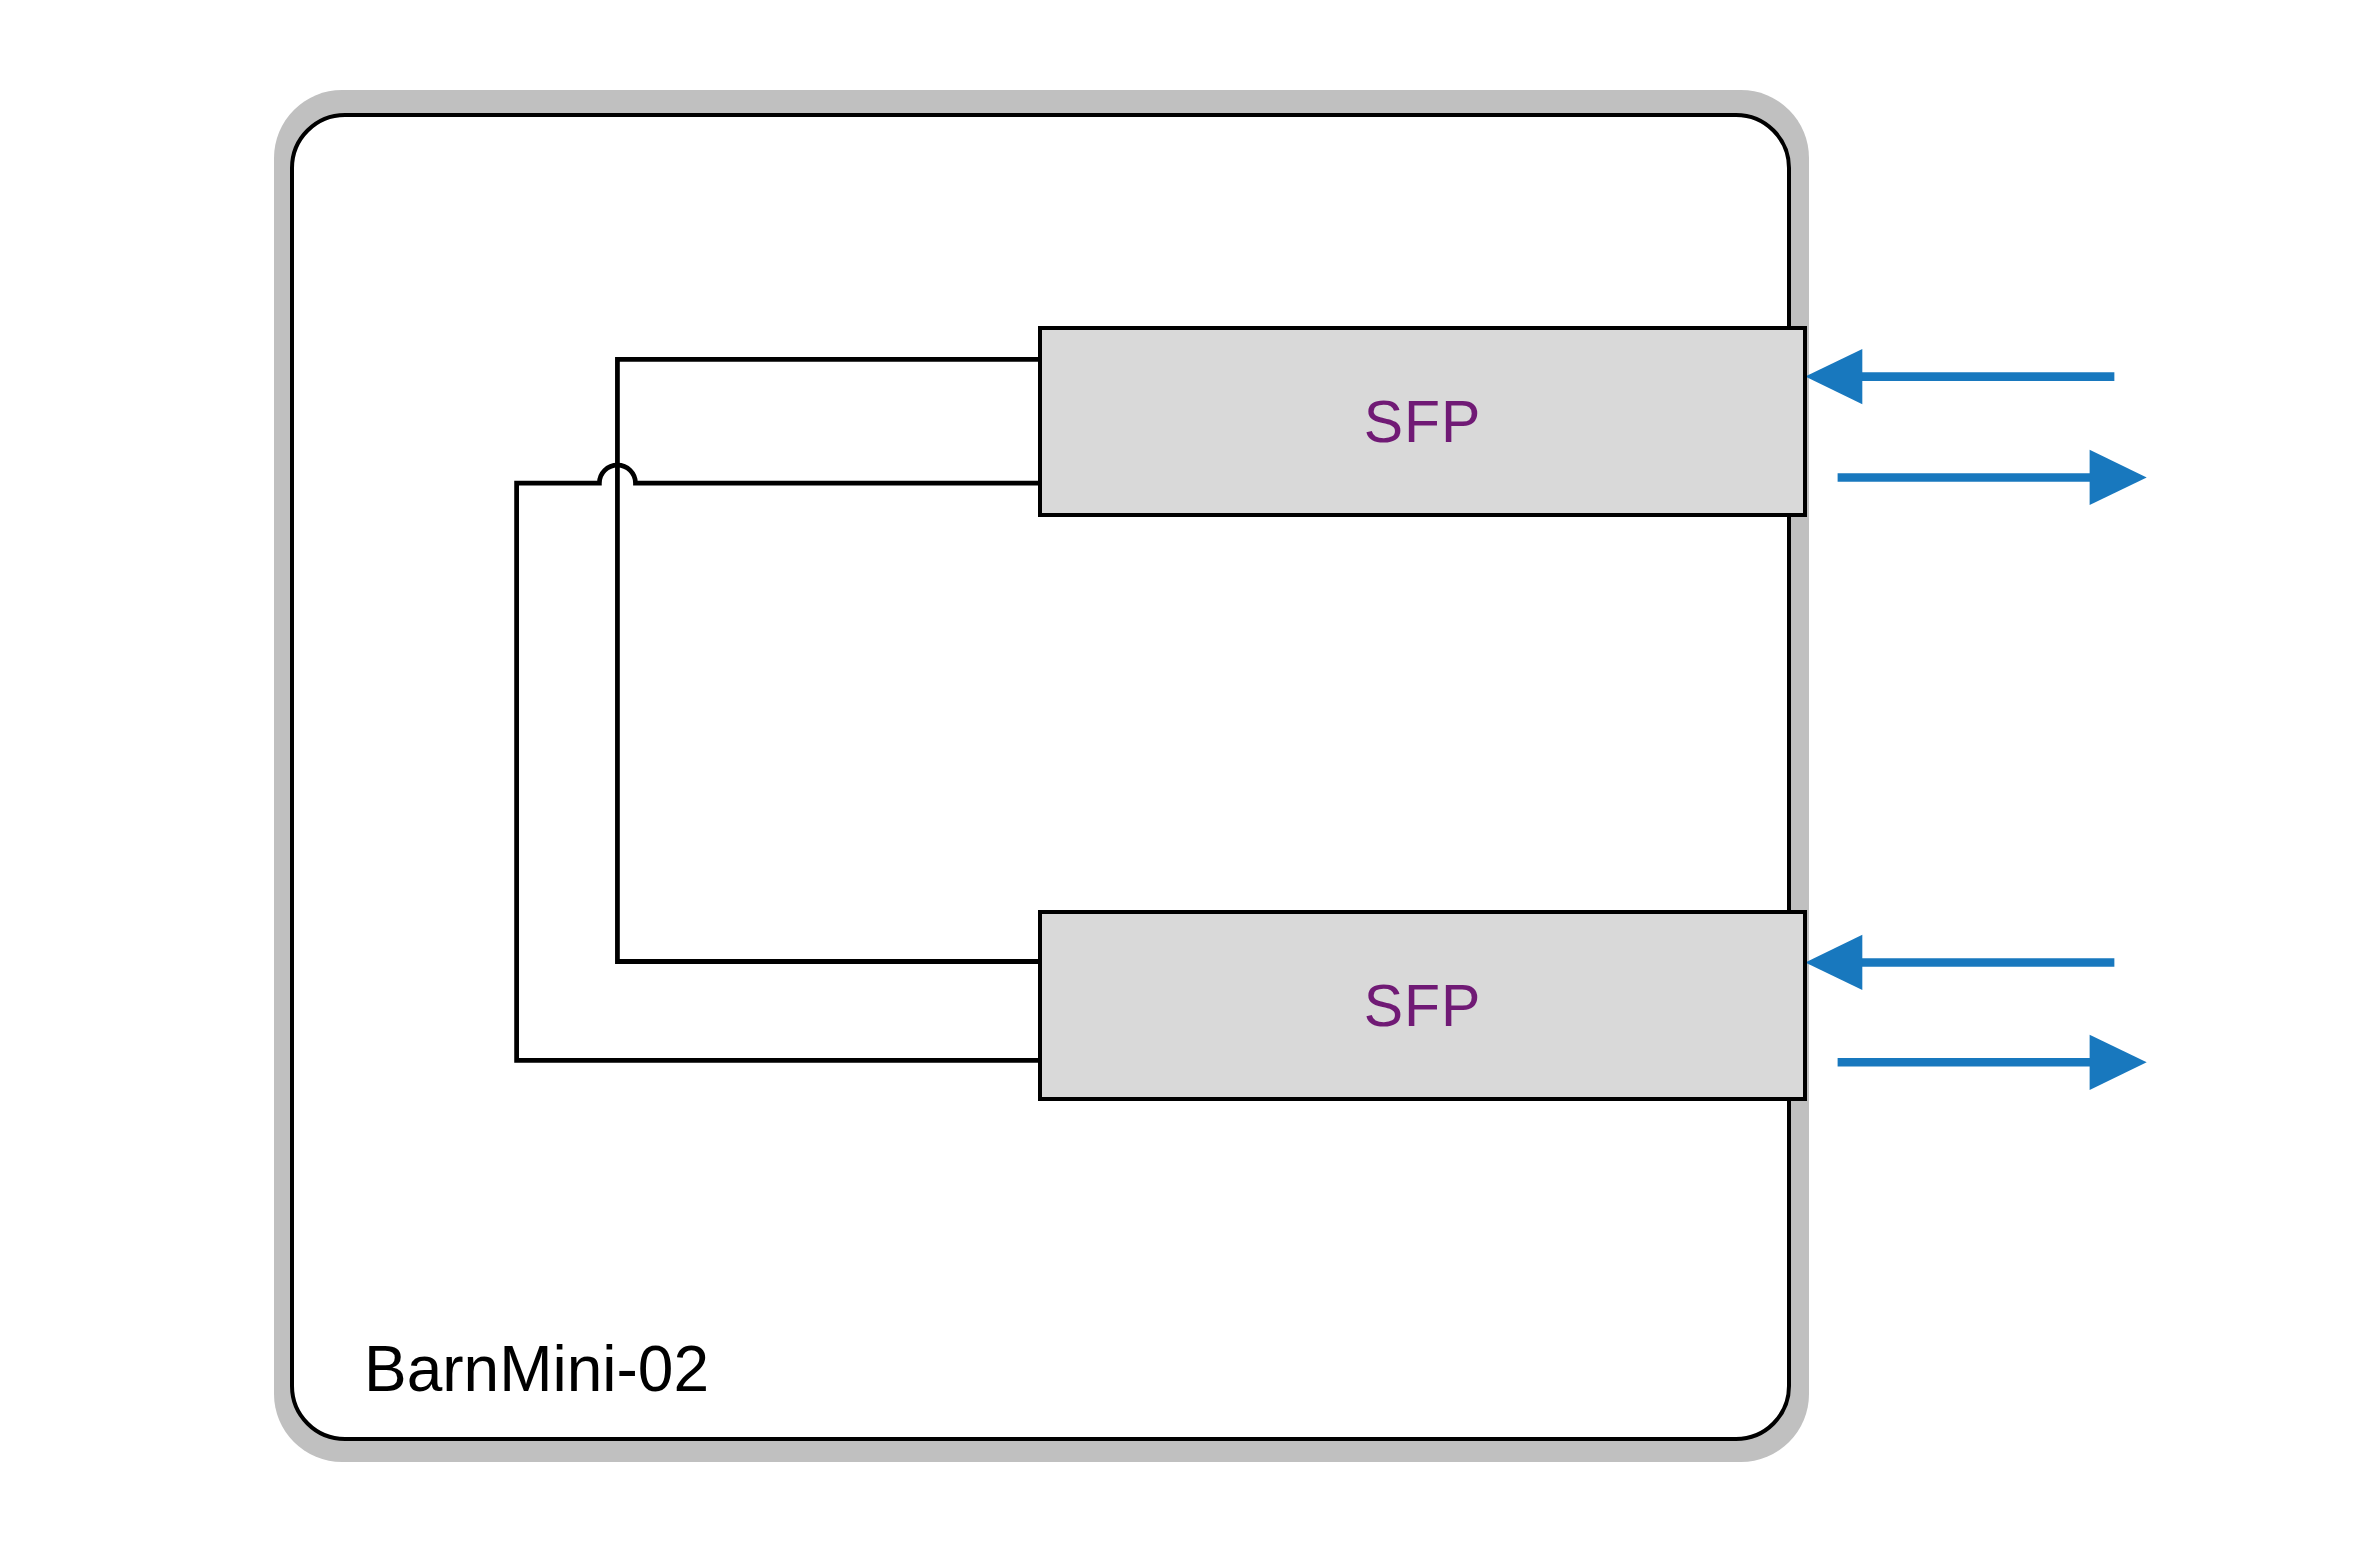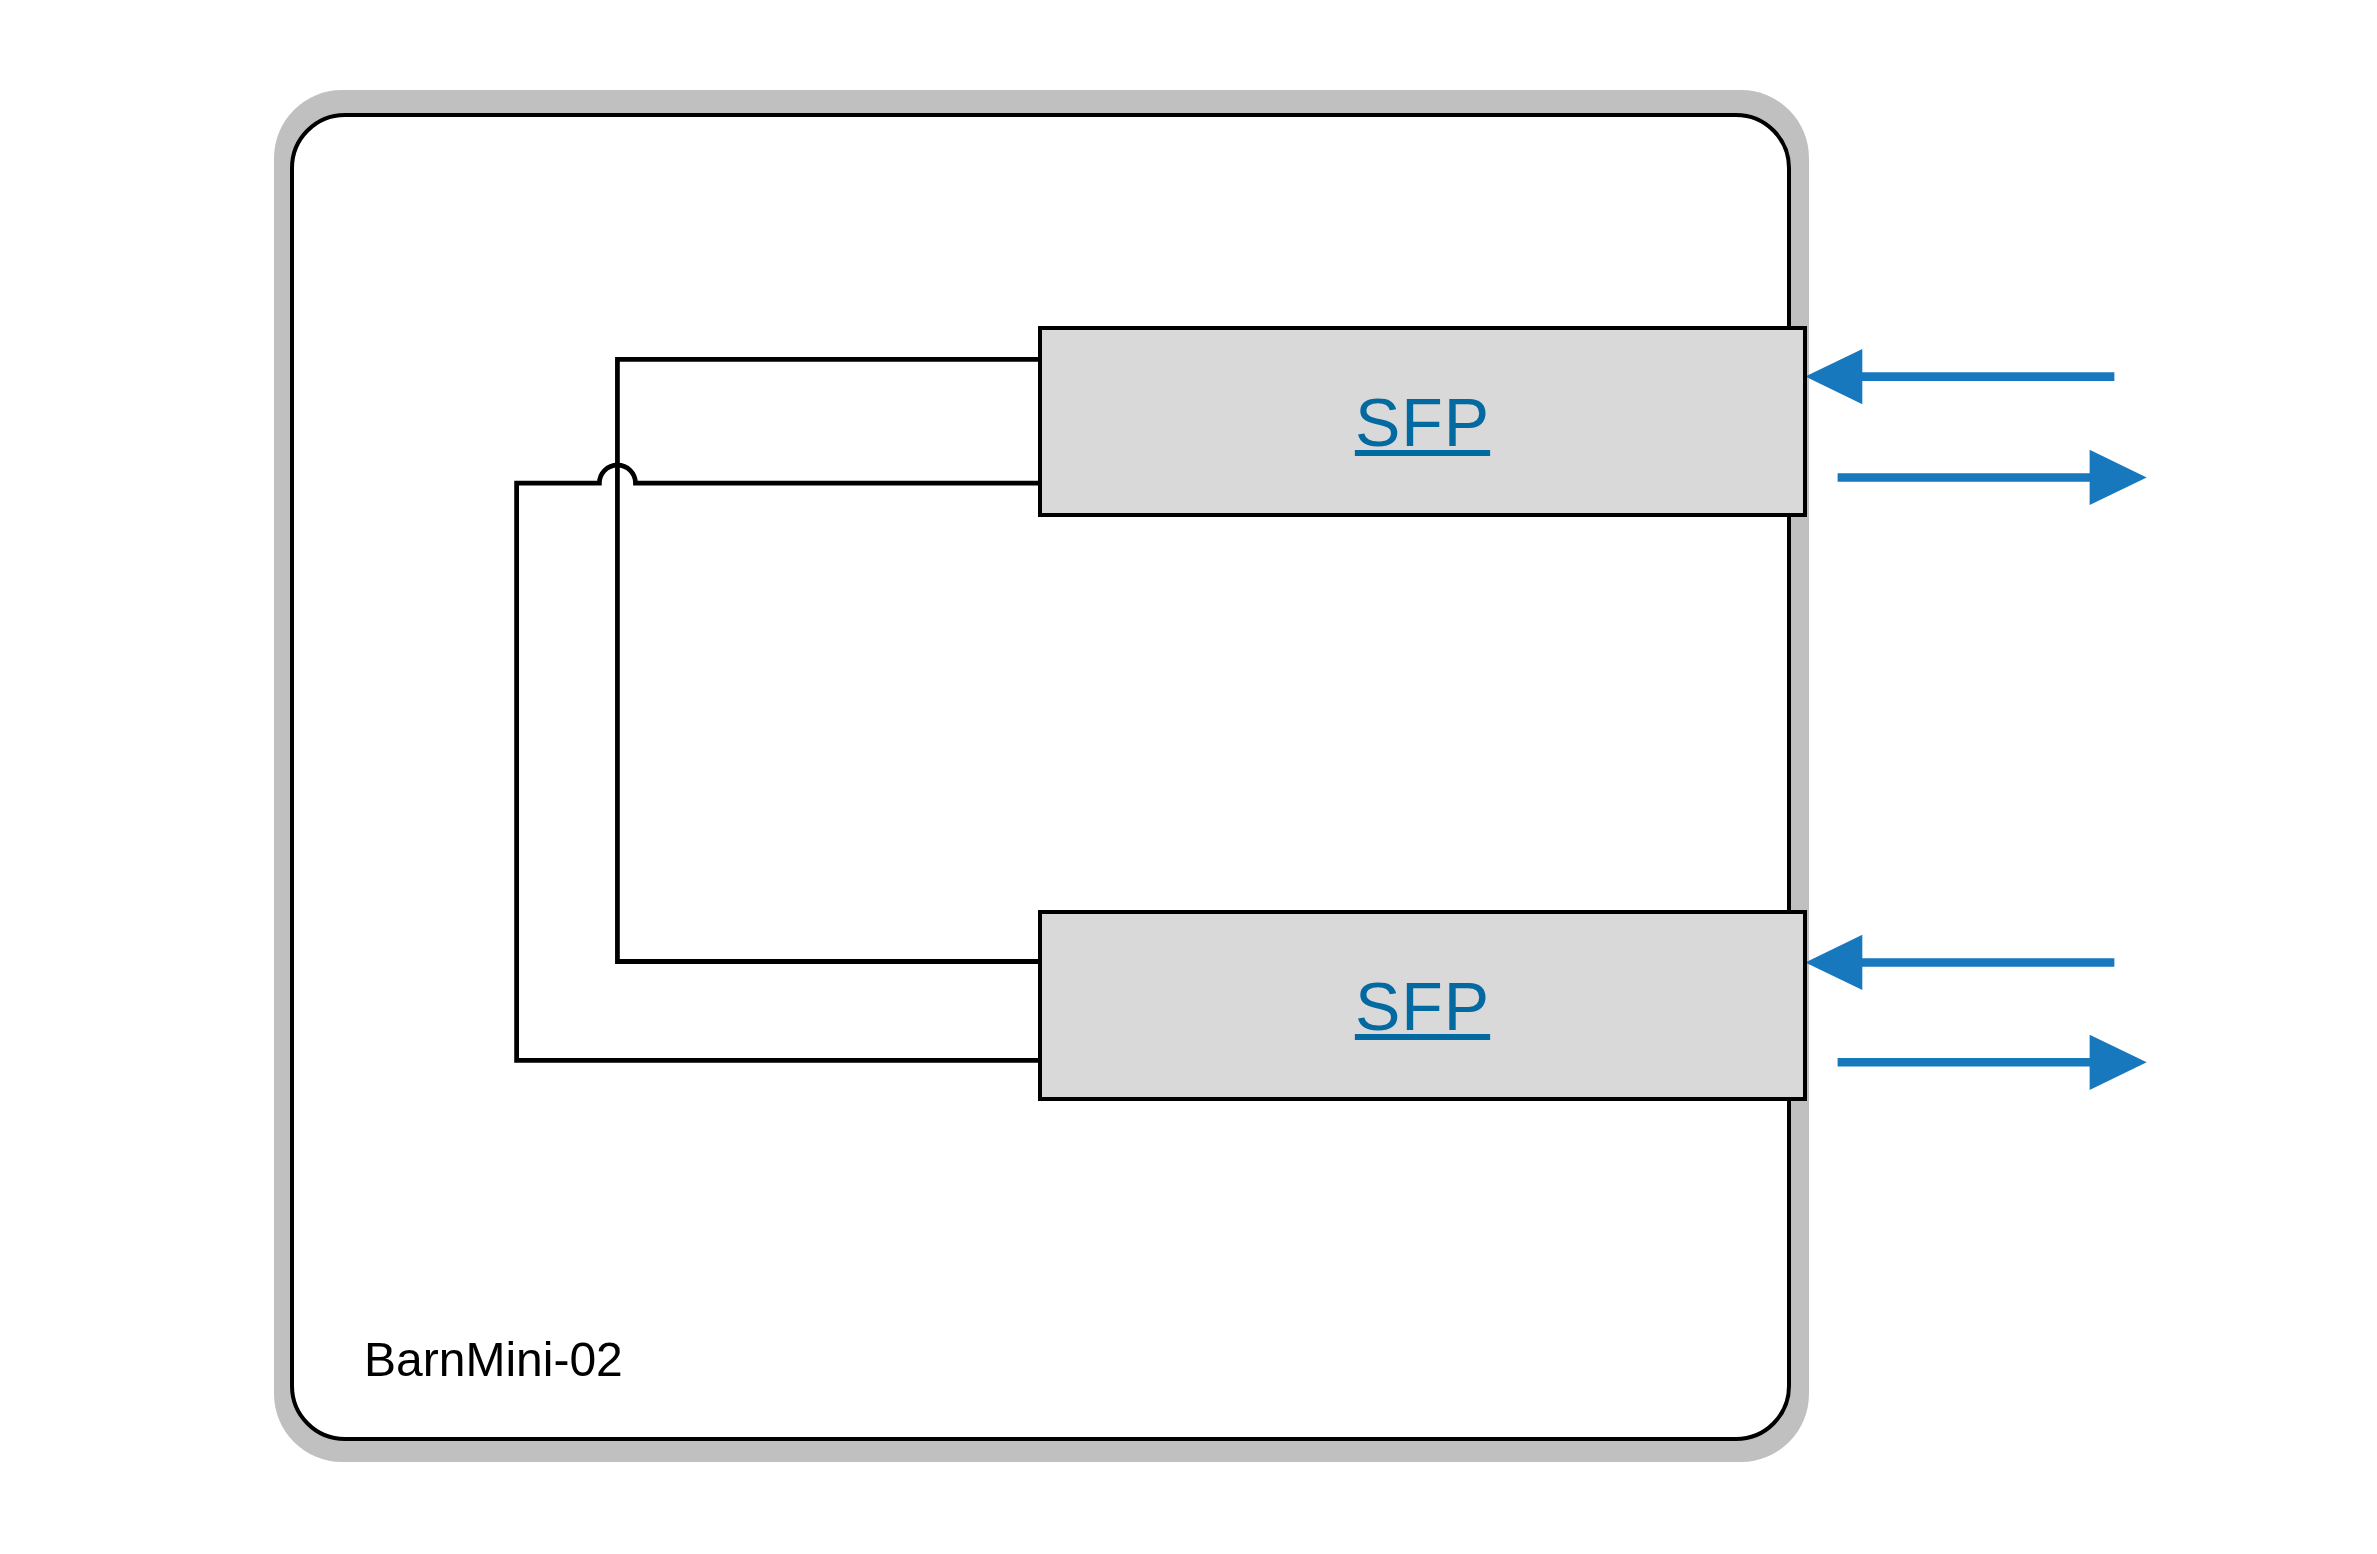--- a/index.html
+++ b/index.html
@@ -50,30 +50,29 @@
     box-sizing: border-box;
     background: #d9d9d9;
     border: 4.8px solid #000000;
     display: flex;
     align-items: center;
     justify-content: center;
   }
   .sfp-top { top: 326px; }
   .sfp-bottom { top: 910px; }
   .sfp-label {
-    font-size: 68px;
-    color: #0369a1;
+    font-size: 59px;
+    color: #701a75;
     letter-spacing: 1px;
-    text-decoration: underline;
   }
   .device-label {
     position: absolute;
     left: 364px;
     top: 1332px;
-    font-size: 48px;
+    font-size: 64px;
     color: #000000;
     white-space: nowrap;
   }
 </style>
 </head>
 <body>
 
 <div class="canvas">
 
   <div class="device-shadow"></div>

